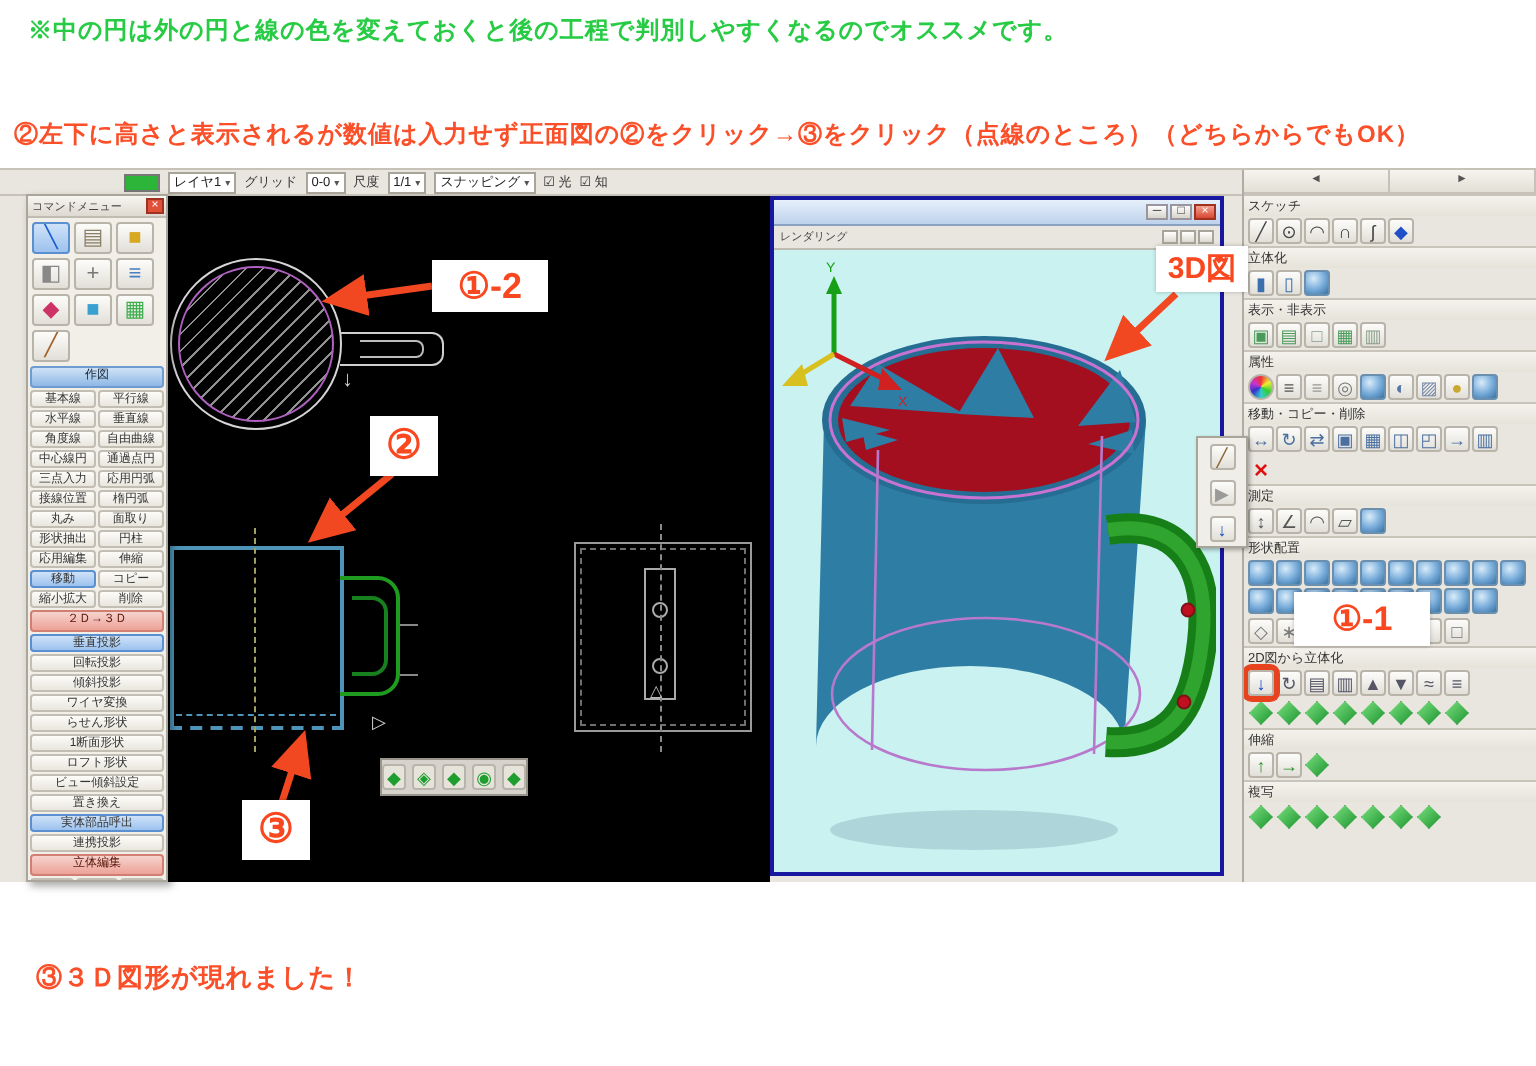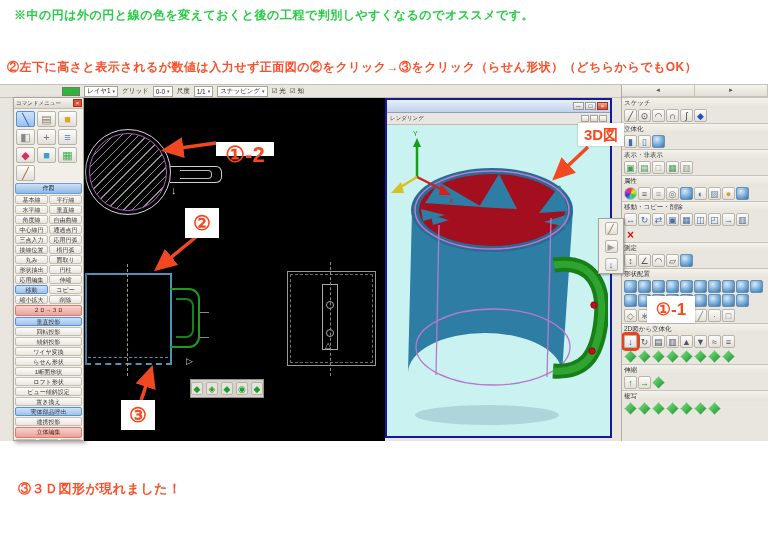--- a/index.html
+++ b/index.html
@@ -98,34 +98,34 @@
   .pal-rows{display:grid;grid-template-columns:1fr 1fr;gap:1px;padding:0 1px;}
   .pal-list{display:flex;flex-direction:column;gap:1px;padding:0 1px;}
   .pbtn{height:9px;line-height:9px;font-size:6px;background:linear-gradient(#fdfcf9,#e9e6de);
         border:1px solid #c2beb4;border-radius:2px;color:#333;text-align:center;overflow:hidden;
         white-space:nowrap;box-sizing:border-box;}
   .psel{background:linear-gradient(#cfe2f8,#9cc2ee);border-color:#5a8fd0;}
   .bool-row{display:grid;grid-template-columns:1fr 1fr 1fr;gap:1px;padding:0 1px;}
 
   .callout{position:absolute;background:#fff;color:#f9481f;font-weight:bold;text-align:center;z-index:41;
         box-shadow:0 0 2px rgba(0,0,0,.25);}
-  #c12{left:216px;top:142px;width:58px;height:14px;font-size:22px;line-height:26px;}
+  #c12{left:216px;top:130px;width:58px;height:26px;font-size:18px;line-height:26px;}
   #c2{left:185px;top:208px;width:34px;height:30px;font-size:20px;line-height:30px;}
   #c3{left:121px;top:400px;width:34px;height:30px;font-size:20px;line-height:30px;}
   #c3d{left:578px;top:123px;width:46px;height:23px;font-size:15px;line-height:23px;}
-  #c11{left:647px;top:296px;width:48px;height:27px;font-size:17px;line-height:27px;}
+  #c11{left:647px;top:296px;width:68px;height:27px;font-size:17px;line-height:27px;}
   .arrows{position:absolute;left:0;top:0;z-index:40;pointer-events:none;}
 </style>
 </head>
 <body>
 
 <div class="page">
 
   <div class="note n-tip">※中の円は外の円と線の色を変えておくと後の工程で判別しやすくなるのでオススメです。</div>
-  <div class="note n-s2">②左下に高さと表示されるが数値は入力せず正面図の②をクリック→③をクリック（らせん形状）（どちらからでもOK）</div>
+  <div class="note n-s2">②左下に高さと表示されるが数値は入力せず正面図の②をクリック→③をクリック（点線のところ）（どちらからでもOK）</div>
   <div class="note n-res">③３Ｄ図形が現れました！</div>
 
   <div class="app">
 
     <div class="tbar">
       <span class="sw"></span>
       <span class="combo">
           <span>レイヤ1</span>
           <span class="car">▾</span>
         </span>

